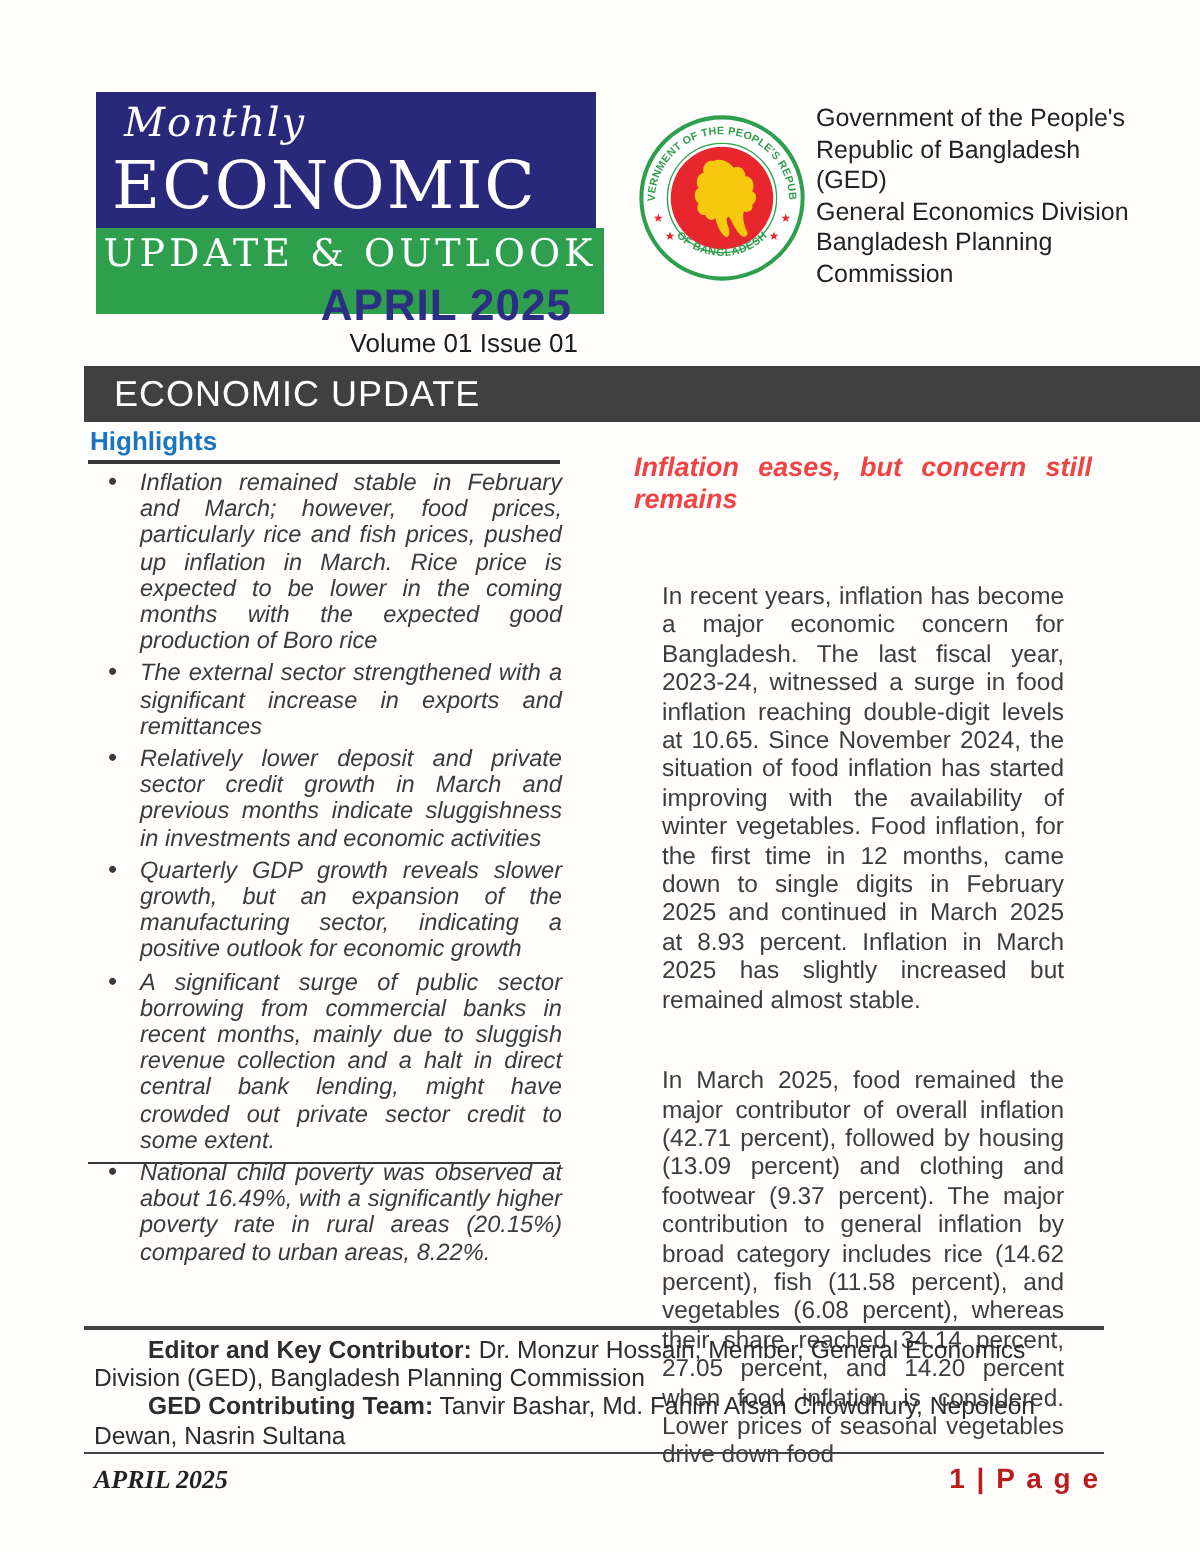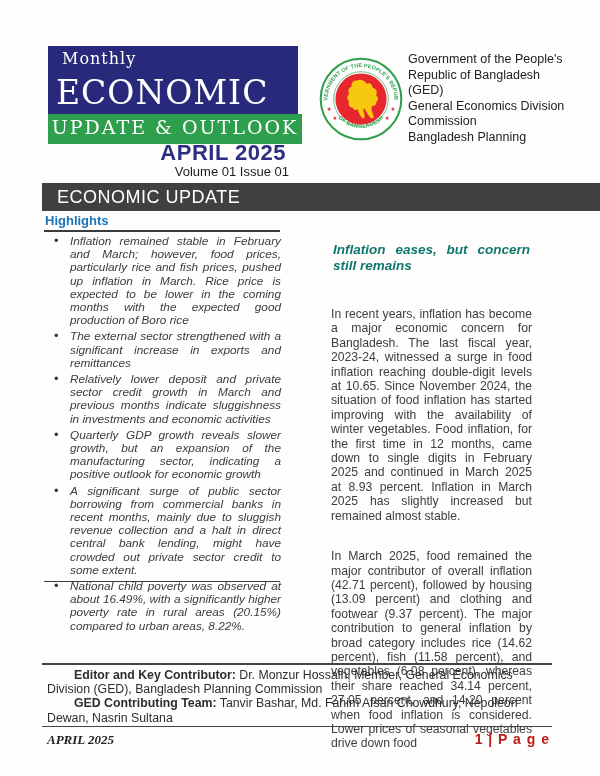--- a/index.html
+++ b/index.html
@@ -6,24 +6,24 @@
   .page {
     position:relative; width:600px; height:776px; background:#fffefc;
     font-family:"Liberation Sans", sans-serif; overflow:hidden;
   }
 
   
   .mast-blue {
     position:absolute; left:48px; top:46px; width:250px; height:68px;
     background:#29297B; color:#ffffff; font-family:"DejaVu Serif", serif;
   }
-  .mast-monthly { position:absolute; left:14px; top:3px; font-size:16px; letter-spacing:1px; }
+  .mast-monthly { position:absolute; left:14px; top:3px; font-size:20px; letter-spacing:1px;font-style:italic; }
   .mast-economic { position:absolute; left:8px; top:27px; font-size:33px; letter-spacing:1px; white-space:nowrap; }
   .mast-green {
-    position:absolute; left:48px; top:114px; width:254px; height:30px;
+    position:absolute; left:48px; top:114px; width:254px; height:43px;
     background:#2E9F4D; color:#ffffff; font-family:"DejaVu Serif", serif;
     font-size:19px; letter-spacing:2px; text-align:center; line-height:27px; white-space:nowrap;
   }
   .issue-month {
     position:absolute; left:48px; top:140px; width:238px; text-align:right;
     font-size:22px; font-weight:bold; color:#2B2E83; letter-spacing:0.5px;
   }
   .issue-volume {
     position:absolute; left:48px; top:164px; width:241px; text-align:right;
     font-size:13px; color:#1c1c1c;
@@ -56,22 +56,22 @@
     font-size:11.8px; font-style:italic; color:#3b3b3b;
     line-height:13.2px; text-align:justify;
   }
   .hl-list li { position:relative; padding-left:25px; margin-bottom:3px; }
   .hl-list li::before { content:"\2022"; position:absolute; left:9px; top:-1px; font-size:13px; font-style:normal; }
   .hl-endrule { position:absolute; left:44px; top:581px; width:236px; border-top:1.5px solid #3a3a3a; }
 
   
   .article { position:absolute; left:317px; top:226px; width:229px; }
   .article-heading {
-    color:#0f766e; font-weight:bold; font-style:italic;
-    font-size:13.5px; line-height:16px; text-align:justify; margin:16px;
+    color:#ef4444; font-weight:bold; font-style:italic;
+    font-size:13.5px; line-height:16px; text-align:justify; margin:0;
   }
   .article-p {
     font-size:12.2px; line-height:14.4px; color:#3d3d3d;
     text-align:justify; margin:14px;
   }
   .p1 { margin-top:33px; }
   .p2 { margin-top:26px; }
 
   
   .foot-rule1 { position:absolute; left:42px; top:663px; width:510px; border-top:2px solid #444444; }
@@ -123,22 +123,22 @@
     <text x="19" y="75" font-size="7" fill="#E8262D" text-anchor="middle">★</text>
     <text x="88" y="64" font-size="7" fill="#E8262D" text-anchor="middle">★</text>
     <text x="81" y="75" font-size="7" fill="#E8262D" text-anchor="middle">★</text>
   </svg>
 
   <div class="agency">
     <div class="b">Government of the People's</div>
     <div class="b">Republic of Bangladesh</div>
     <div>(GED)</div>
     <div>General Economics Division</div>
+    <div>Bangladesh Planning</div>
     <div>Commission</div>
-    <div>Bangladesh Planning</div>
   </div>
 
   <div class="banner">ECONOMIC UPDATE</div>
 
   <div class="hl-heading">Highlights</div>
   <div class="hl-rule"></div>
   <ul class="hl-list">
     <li>Inflation remained stable in February and March; however, food prices, particularly rice and fish prices, pushed up inflation in March. Rice price is expected to be lower in the coming months with the expected good production of Boro rice</li>
     <li>The external sector strengthened with a significant increase in exports and remittances</li>
     <li>Relatively lower deposit and private sector credit growth in March and previous months indicate sluggishness in investments and economic activities</li>

